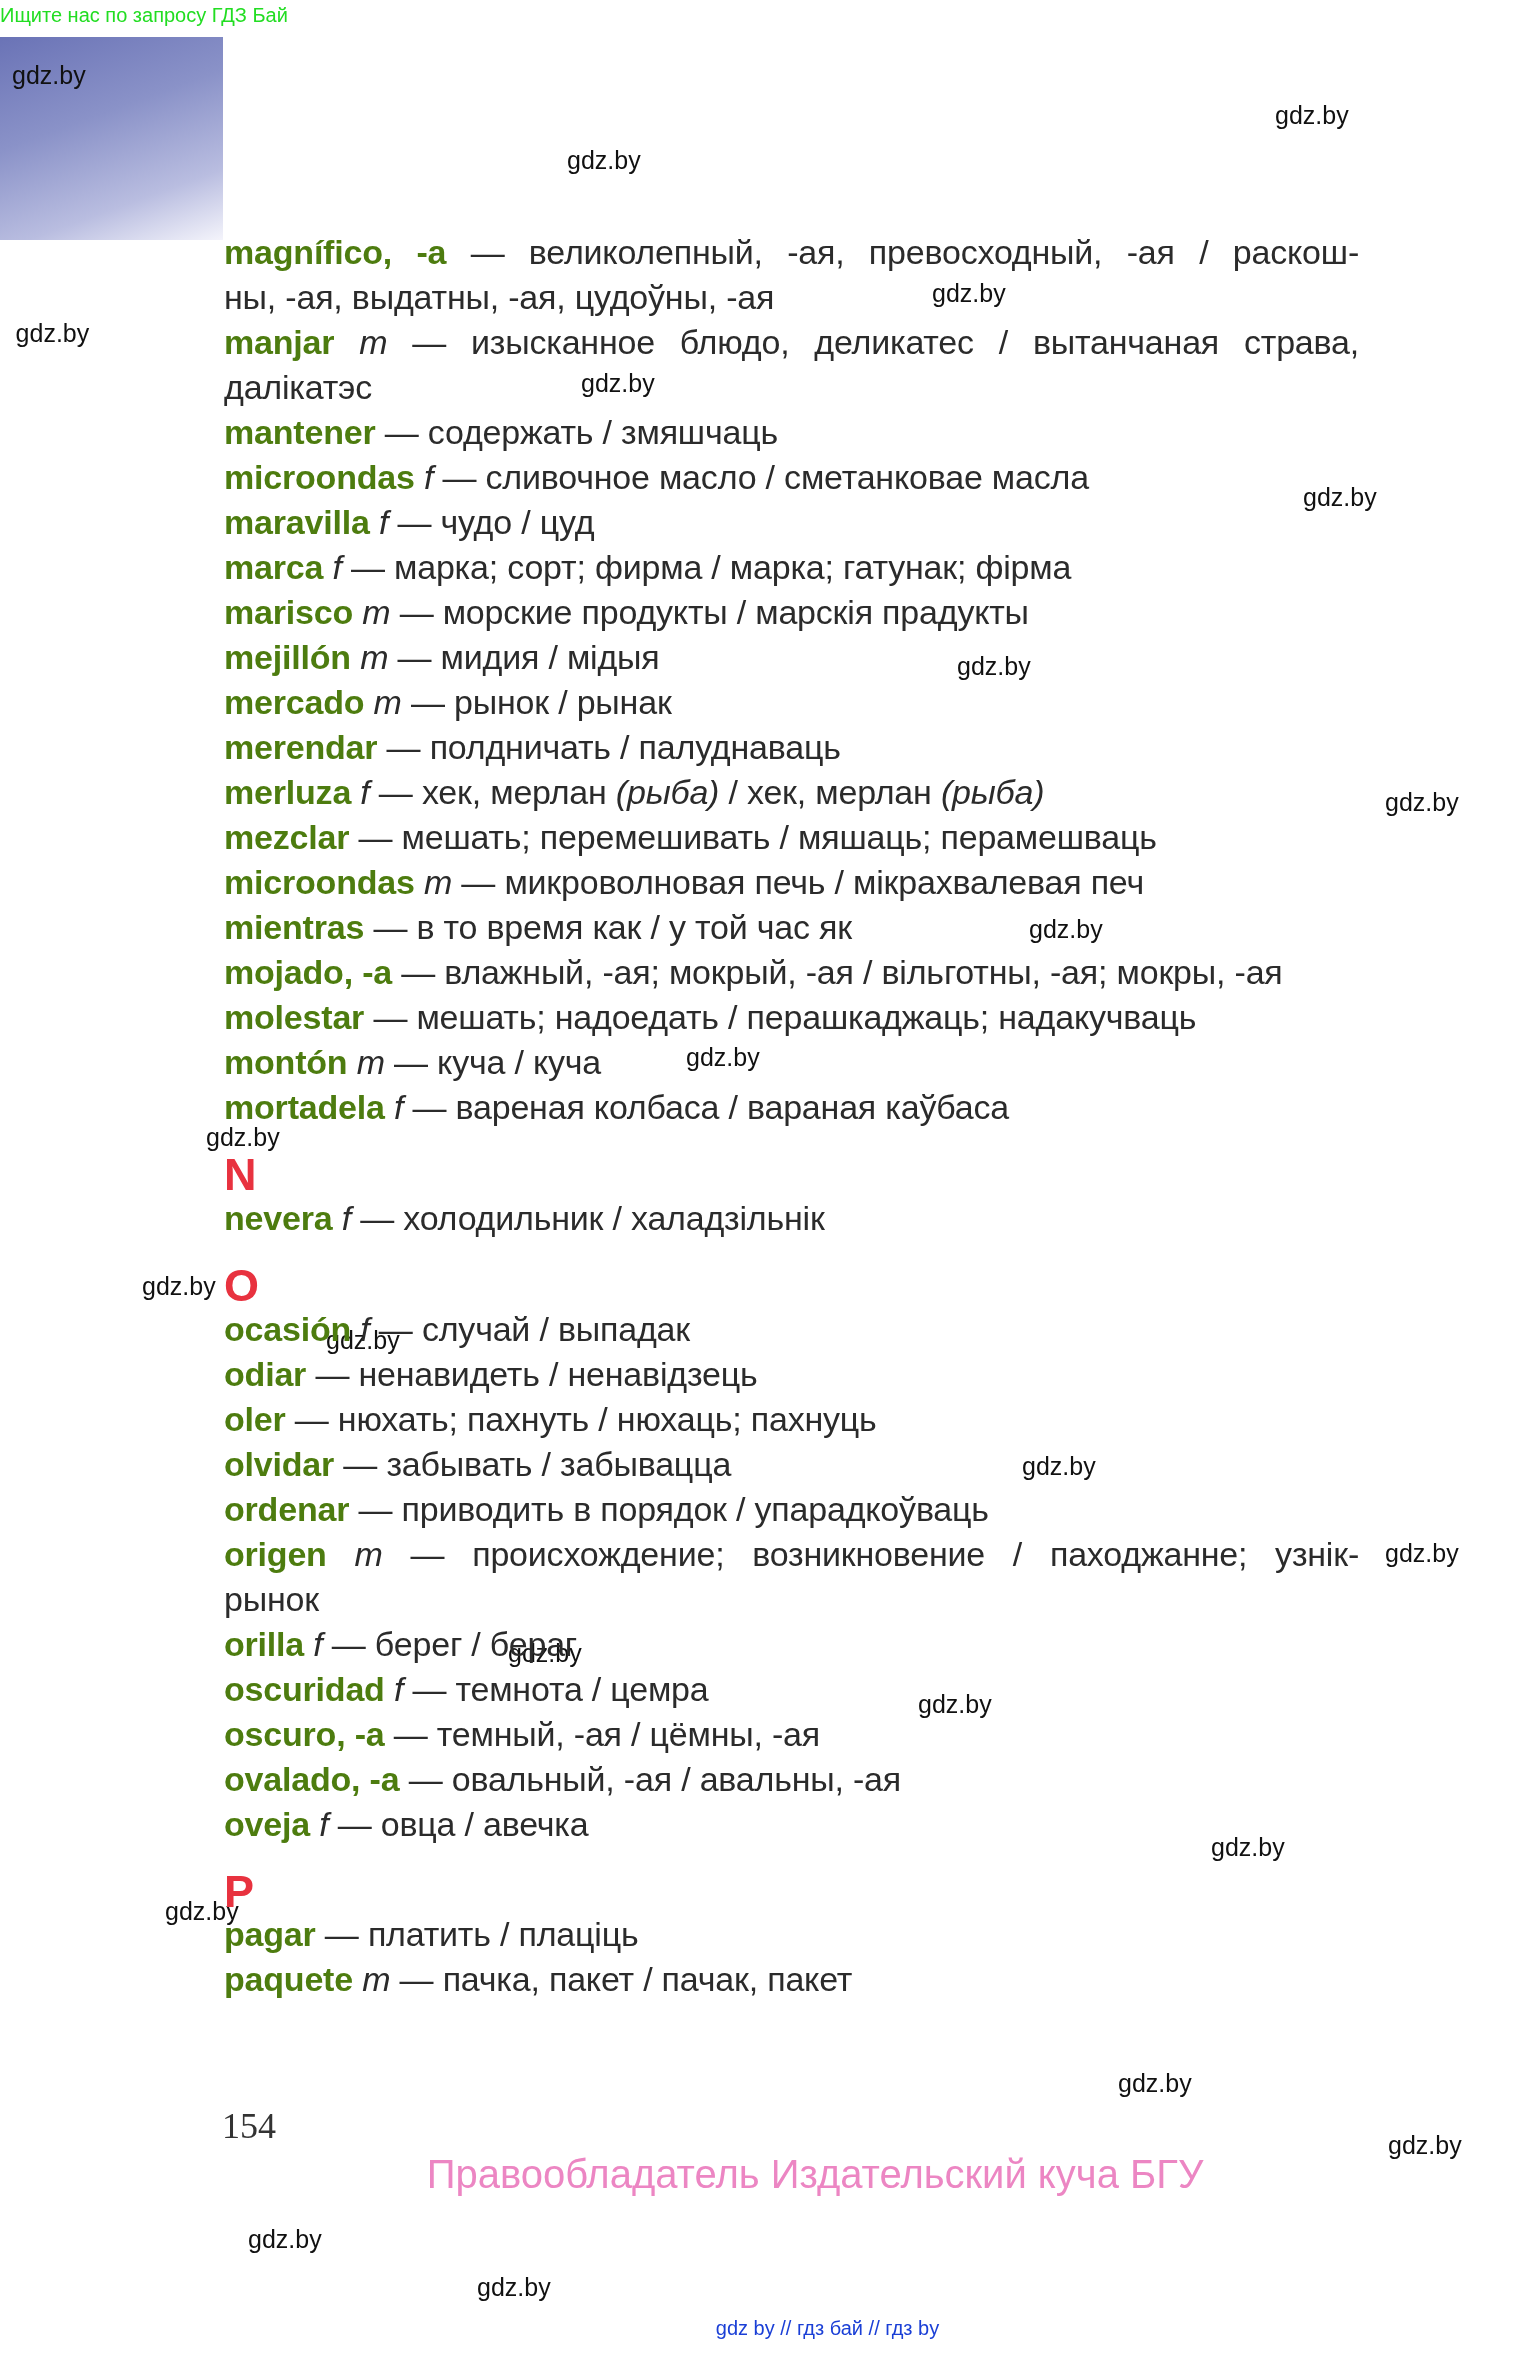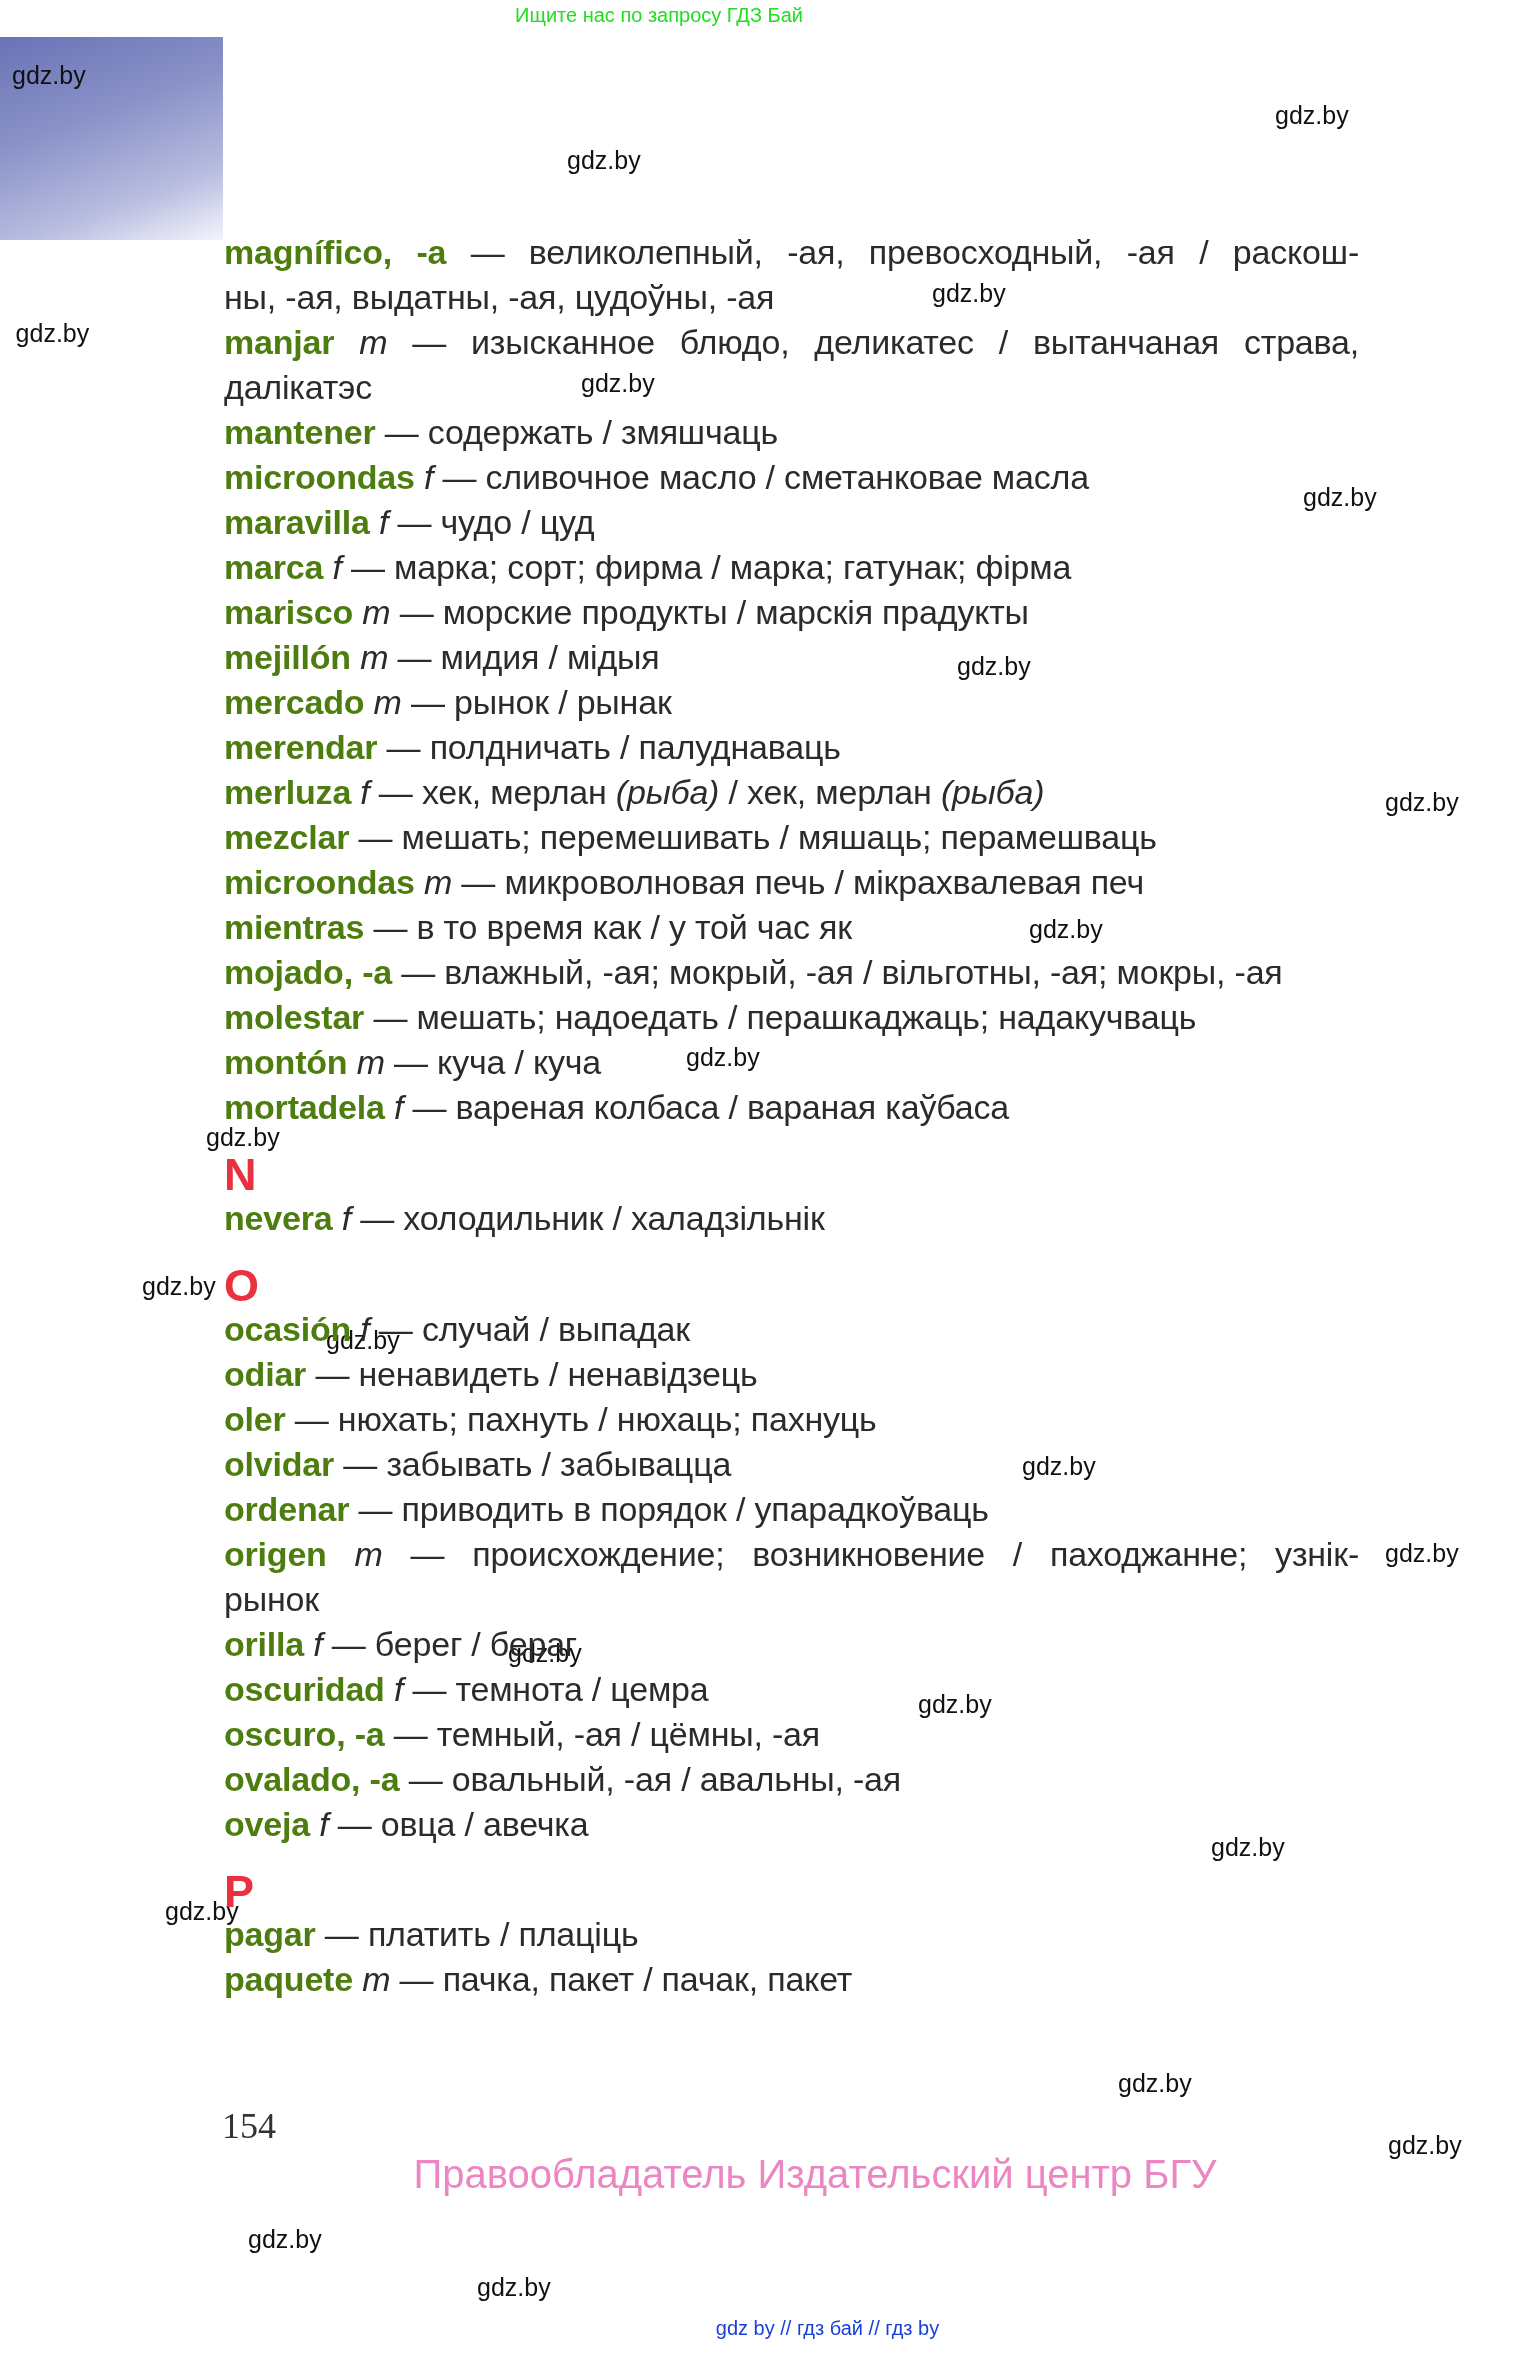--- a/index.html
+++ b/index.html
@@ -3,21 +3,21 @@
 <meta charset="utf-8">
 <style>
   html, body { margin:0; padding:0; }
   body {
     width:1535px; height:2377px; position:relative; overflow:hidden;
     background:#ffffff;
     font-family:"Liberation Sans", "DejaVu Sans", sans-serif;
     color:#2b2b2b;
   }
   .top-banner {
-    position:absolute; left:0; width:1318px; top:3.5px; text-align:center;
+    position:absolute; left:0; width:1318px; top:3.5px; 
     color:#22dd22; font-size:20px;
   }
   .corner-box {
     position:absolute; left:0; top:37px; width:223px; height:203px;
     background:linear-gradient(160deg, #6a73b6 0%, #8a92c8 40%, #b9bde0 75%, #f4f4fb 100%);
   }
   .wm {
     position:absolute; font-size:25px; color:#111; white-space:nowrap;
     font-family:Liberation Sans, sans-serif;
   }
@@ -117,15 +117,15 @@
     <div class="line"><span class="hw">oscuridad</span> <span class="gram">f</span> <span>— темнота / цемра</span></div>
     <div class="line"><span class="hw">oscuro, -a</span> <span>— темный, -ая / цёмны, -ая</span></div>
     <div class="line"><span class="hw">ovalado, -a</span> <span>— овальный, -ая / авальны, -ая</span></div>
     <div class="line"><span class="hw">oveja</span> <span class="gram">f</span> <span>— овца / авечка</span></div>
     <div class="letter">P</div>
     <div class="line"><span class="hw">pagar</span> <span>— платить / плаціць</span></div>
     <div class="line"><span class="hw">paquete</span> <span class="gram">m</span> <span>— пачка, пакет / пачак, пакет</span></div>
   </div>
 
 <div class="page-num">154</div>
-<div class="rights">Правообладатель Издательский центр БГУ</div>
+<div class="rights">Правообладатель Издательский куча БГУ</div>
 <div class="bottom-links">gdz by  //  гдз бай  //  гдз by</div>
 
 
 </body></html>

